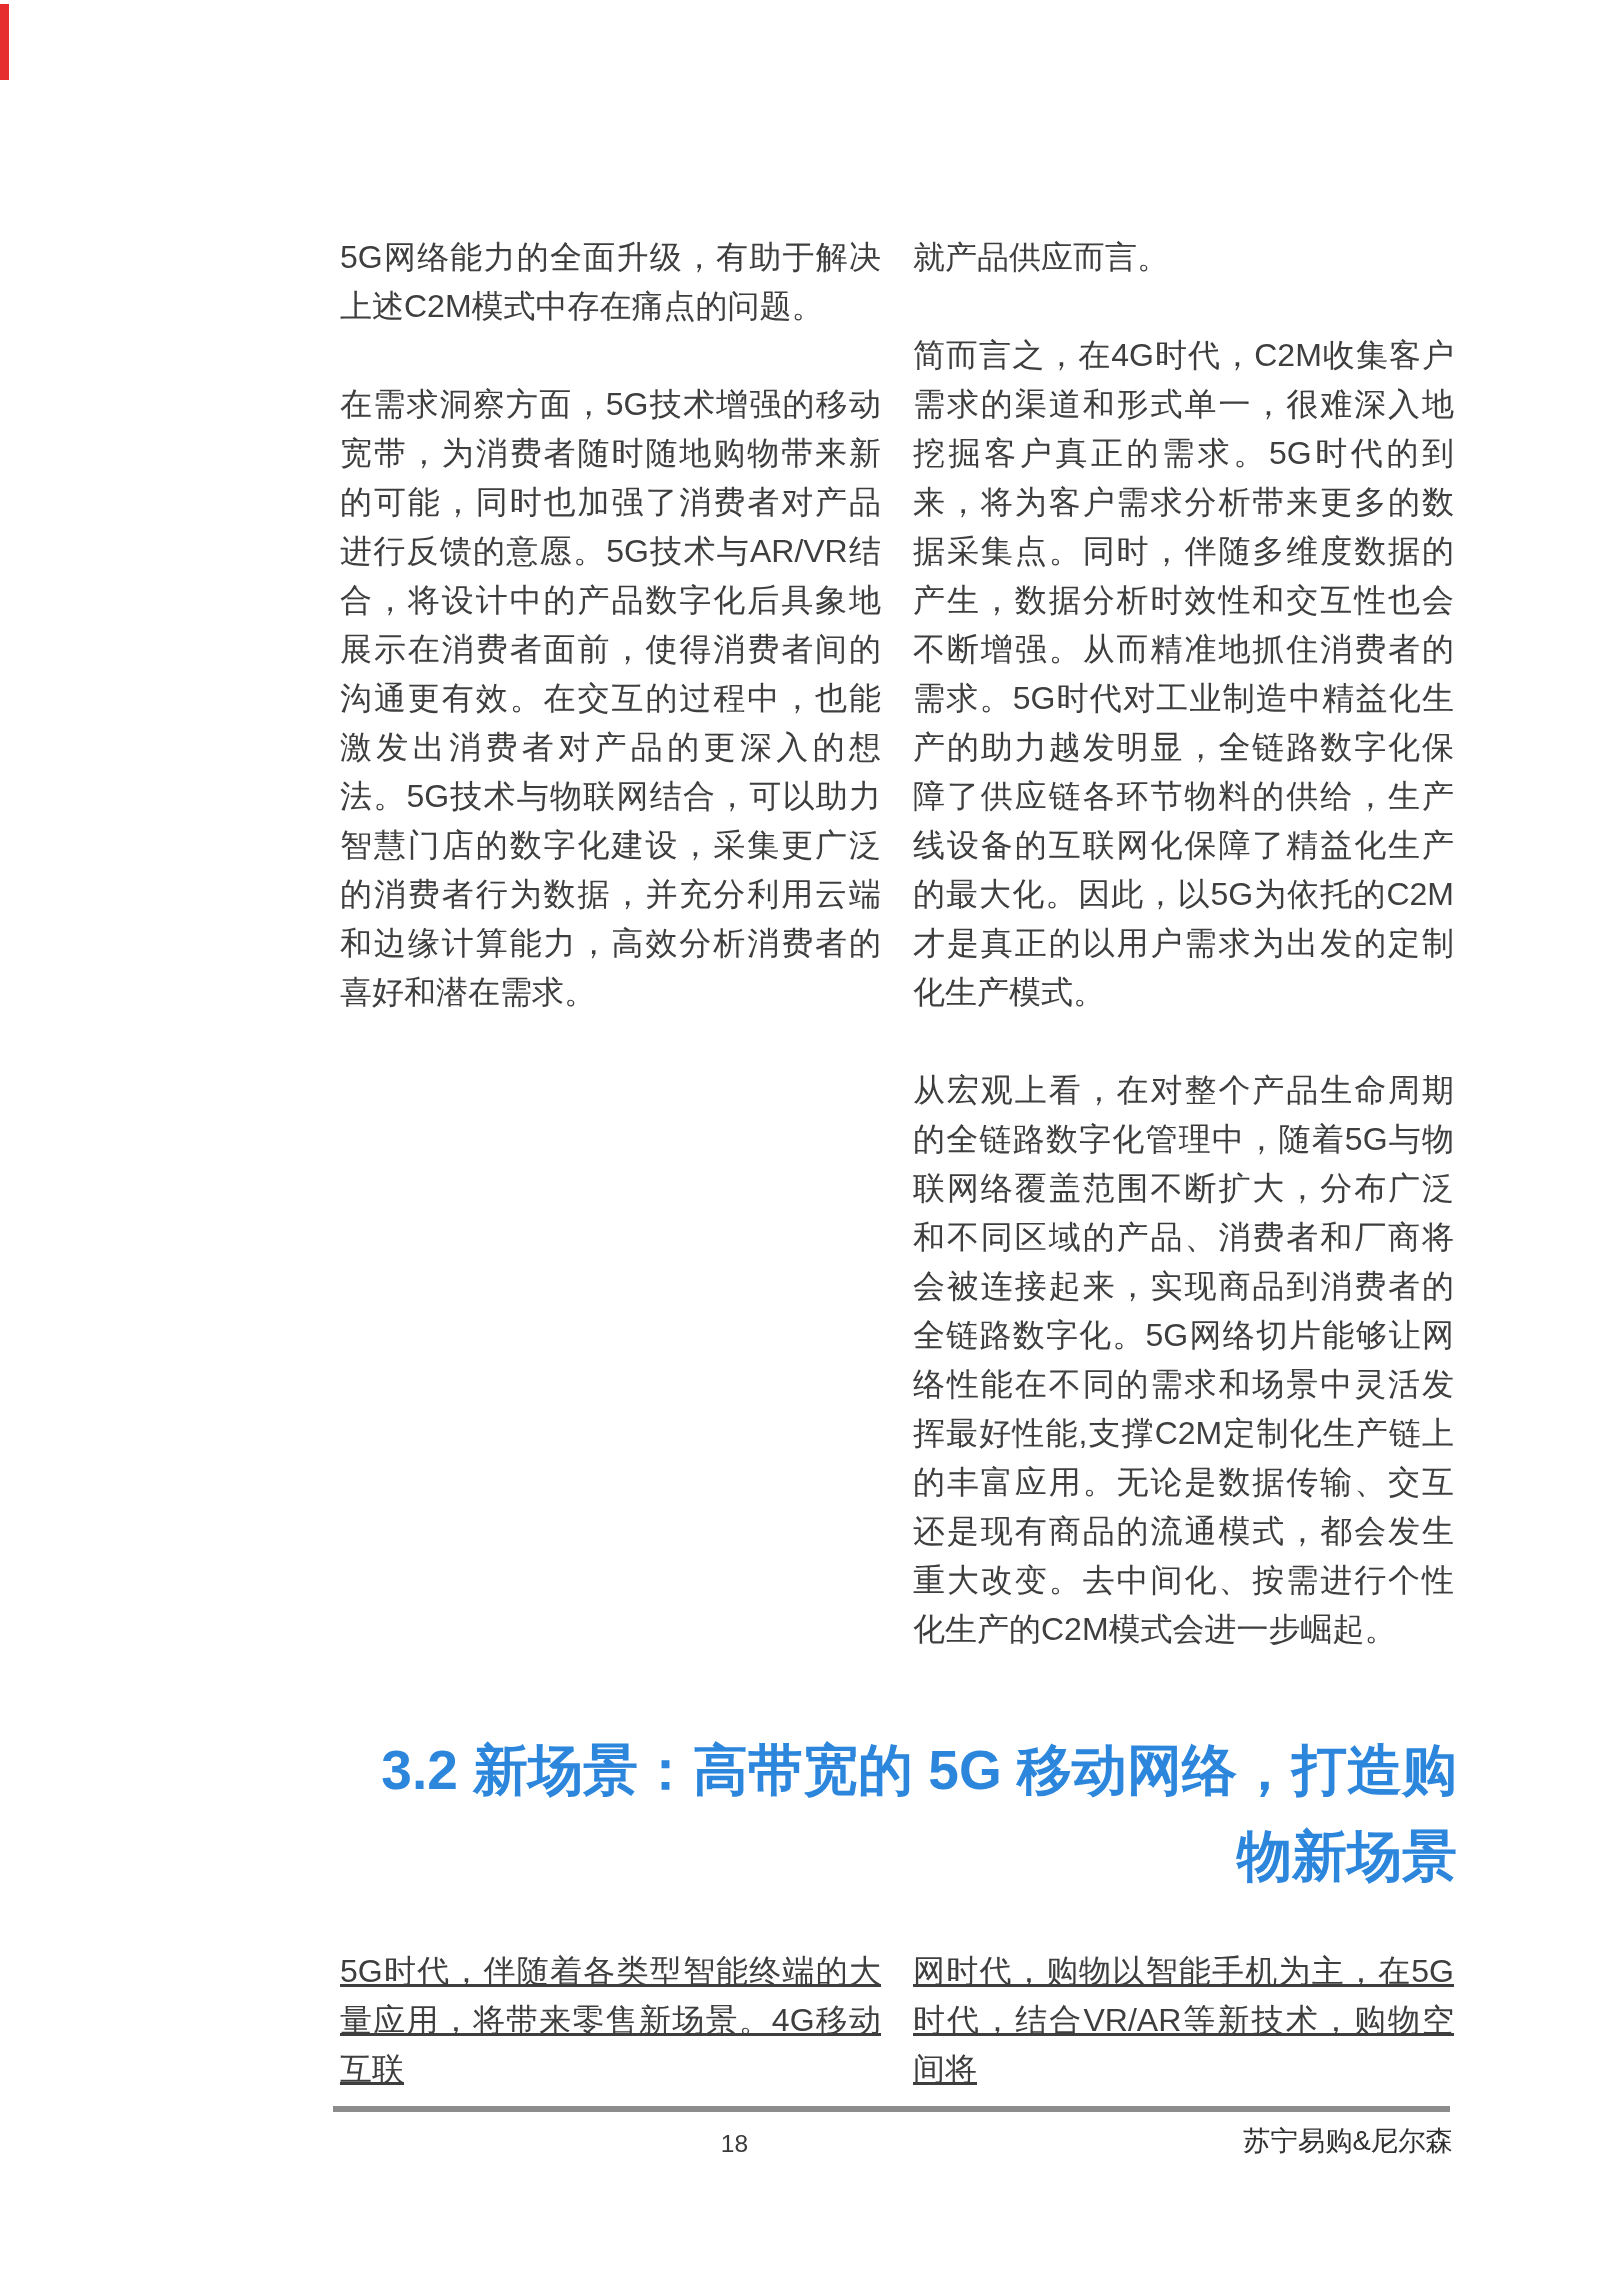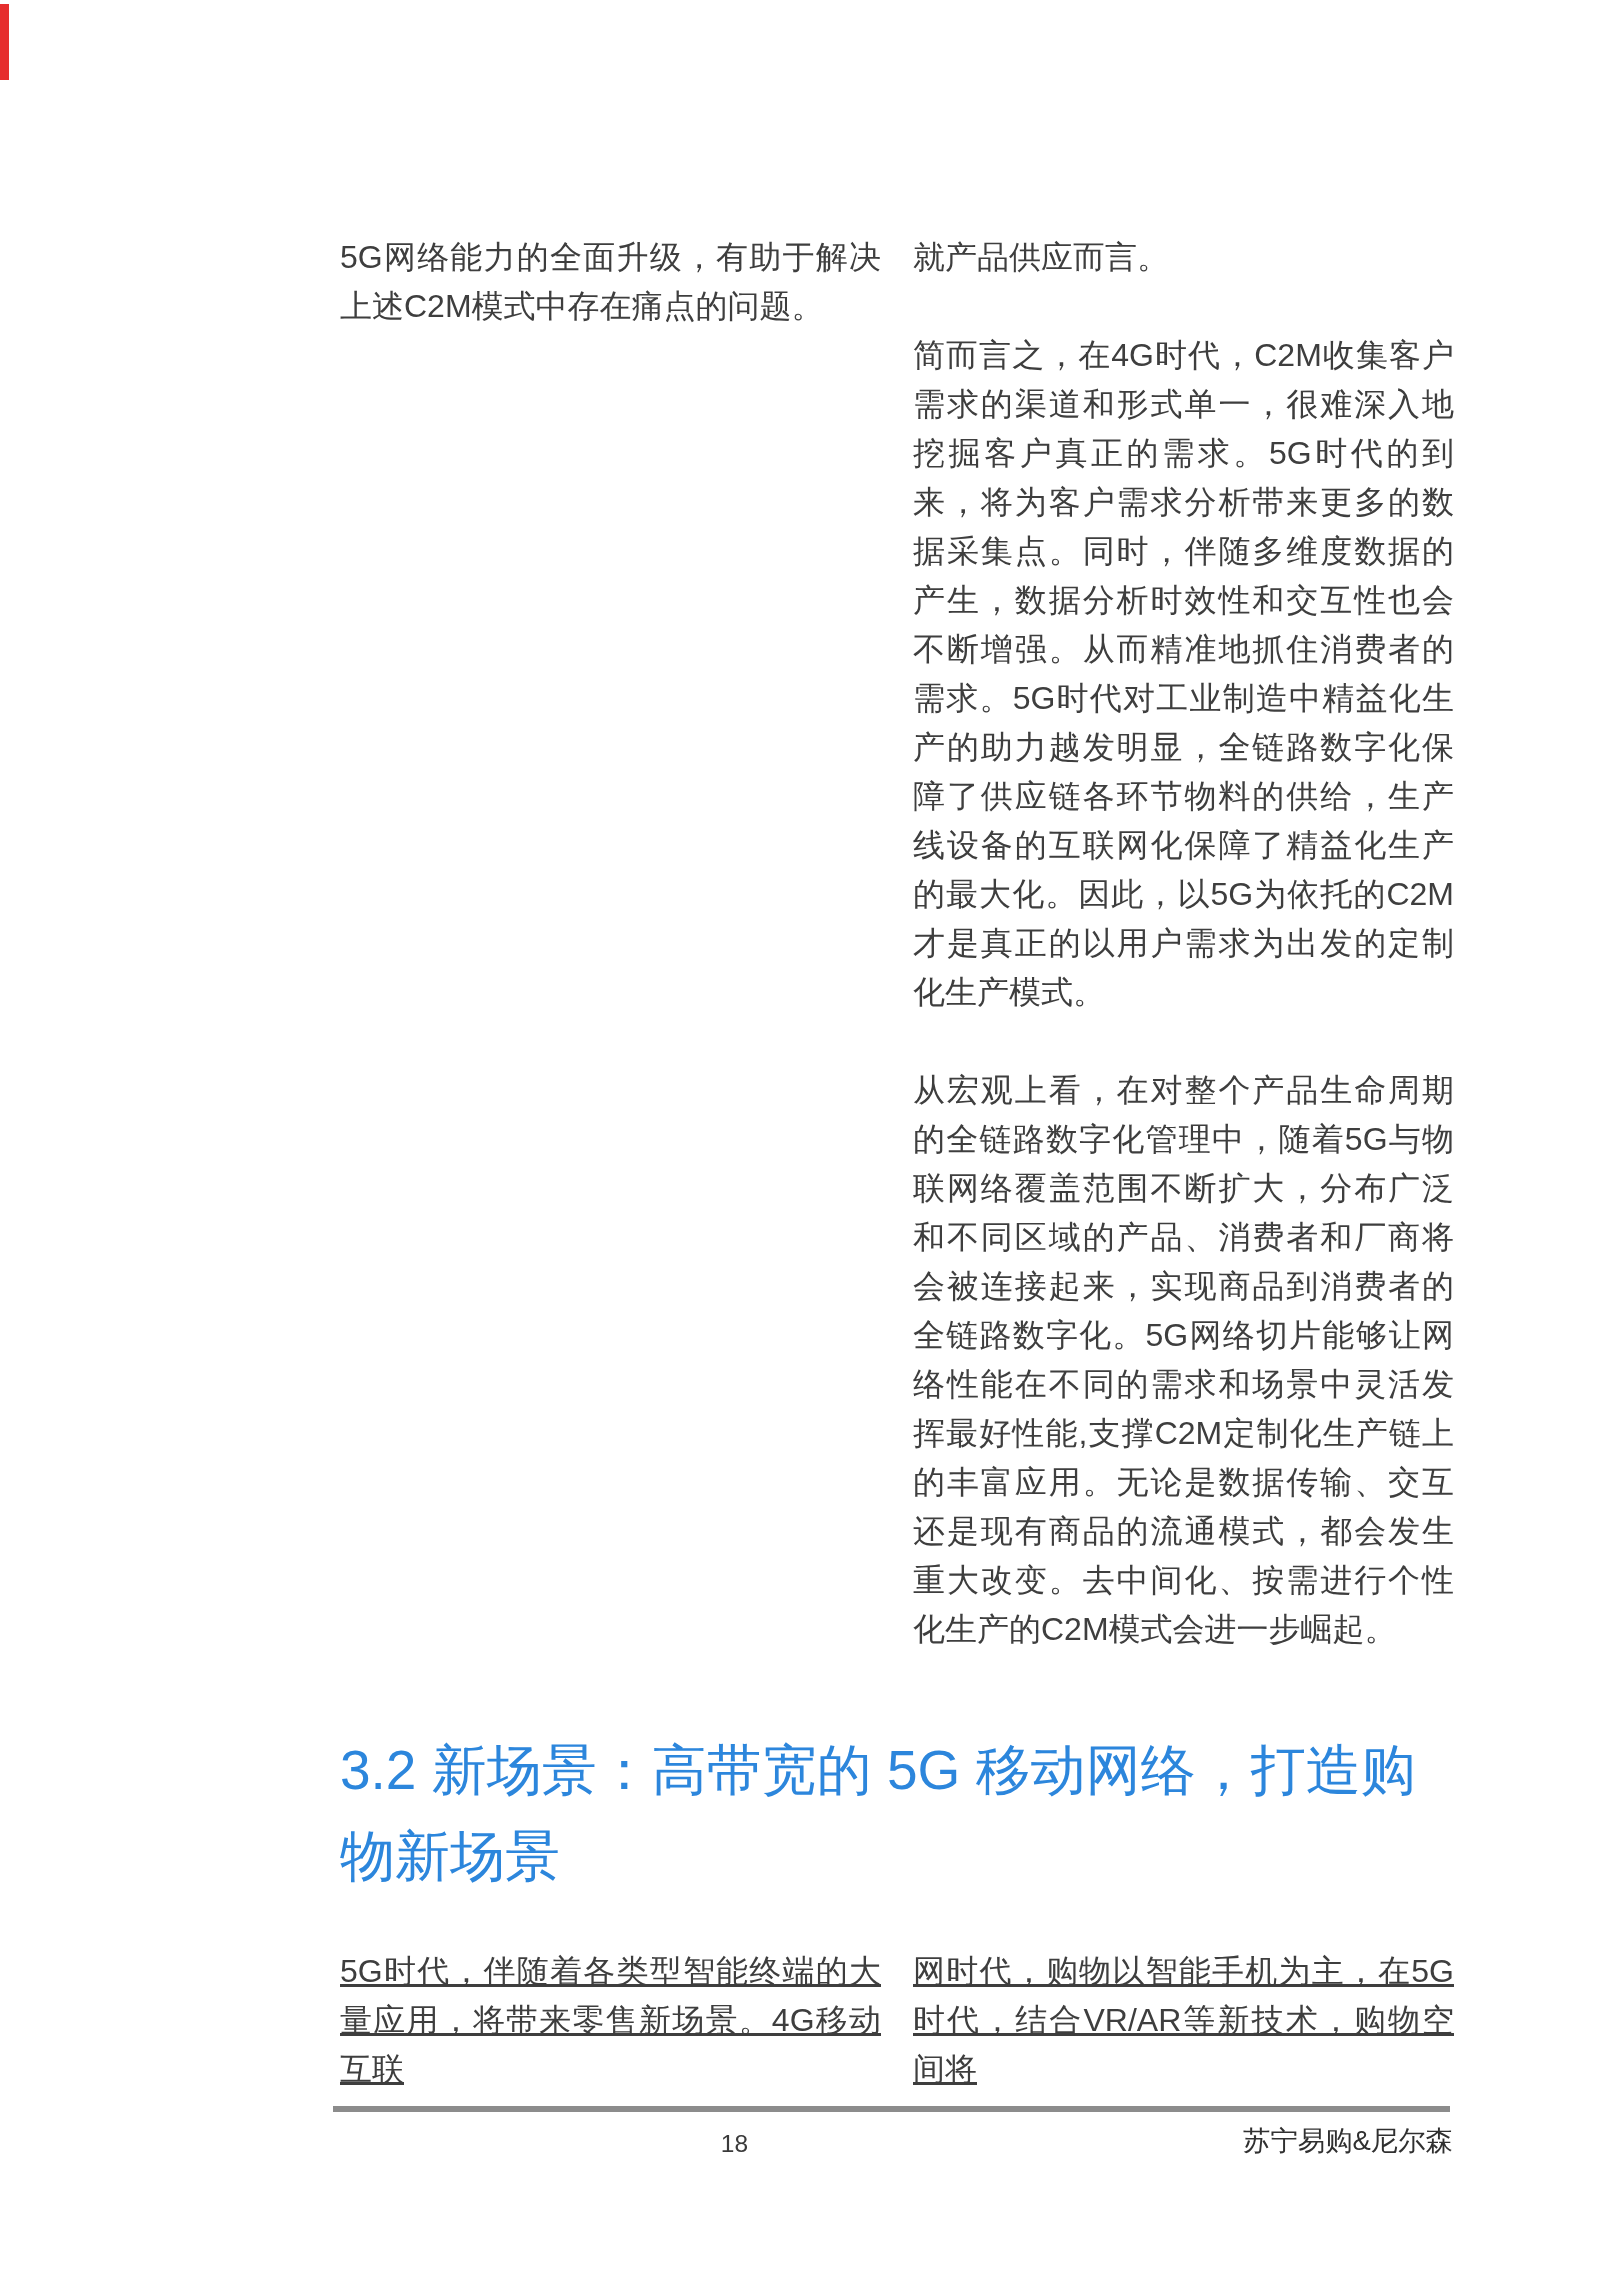--- a/index.html
+++ b/index.html
@@ -32,23 +32,23 @@
   .col-right { left: 913px; }
   .sec1 { top: 233px; }
   .sec2 { top: 1947px; text-decoration: underline; }
   .section-heading {
     position: absolute;
     left: 340px; top: 1727px;
     width: 1117px;
     margin: 0;
     font-size: 55px;
     line-height: 86px;
-    font-weight: normal;
+    font-weight: bold;
     color: #2c86dc;
-    text-align: left;
+    text-align: right;
   }
   .footer-rule {
     position: absolute;
     left: 333px; top: 2106px;
     width: 1117px; height: 5.9px;
     background: #8c8c8c;
   }
   .footer-page-number {
     position: absolute;
     left: 0; top: 2129px;
@@ -69,20 +69,21 @@
 </style>
 </head>
 <body>
 
 <div class="page">
 
   <div class="corner-mark"></div>
 
   <div class="body-col col-left sec1">
     <p>5G网络能力的全面升级，有助于解决上述C2M模式中存在痛点的问题。</p>
+    <p>在需求洞察方面，5G技术增强的移动宽带，为消费者随时随地购物带来新的可能，同时也加强了消费者对产品进行反馈的意愿。5G技术与AR/VR结合，将设计中的产品数字化后具象地展示在消费者面前，使得消费者间的沟通更有效。在交互的过程中，也能激发出消费者对产品的更深入的想法。5G技术与物联网结合，可以助力智慧门店的数字化建设，采集更广泛的消费者行为数据，并充分利用云端和边缘计算能力，高效分析消费者的喜好和潜在需求。</p>
   </div>
 
   <div class="body-col col-right sec1">
     <p>就产品供应而言。</p>
     <p>简而言之，在4G时代，C2M收集客户需求的渠道和形式单一，很难深入地挖掘客户真正的需求。5G时代的到来，将为客户需求分析带来更多的数据采集点。同时，伴随多维度数据的产生，数据分析时效性和交互性也会不断增强。从而精准地抓住消费者的需求。5G时代对工业制造中精益化生产的助力越发明显，全链路数字化保障了供应链各环节物料的供给，生产线设备的互联网化保障了精益化生产的最大化。因此，以5G为依托的C2M才是真正的以用户需求为出发的定制化生产模式。</p>
     <p>从宏观上看，在对整个产品生命周期的全链路数字化管理中，随着5G与物联网络覆盖范围不断扩大，分布广泛和不同区域的产品、消费者和厂商将会被连接起来，实现商品到消费者的全链路数字化。5G网络切片能够让网络性能在不同的需求和场景中灵活发挥最好性能,支撑C2M定制化生产链上的丰富应用。无论是数据传输、交互还是现有商品的流通模式，都会发生重大改变。去中间化、按需进行个性化生产的C2M模式会进一步崛起。</p>
   </div>
 
   <h2 class="section-heading">3.2 新场景：高带宽的 5G 移动网络，打造购物新场景</h2>
 

